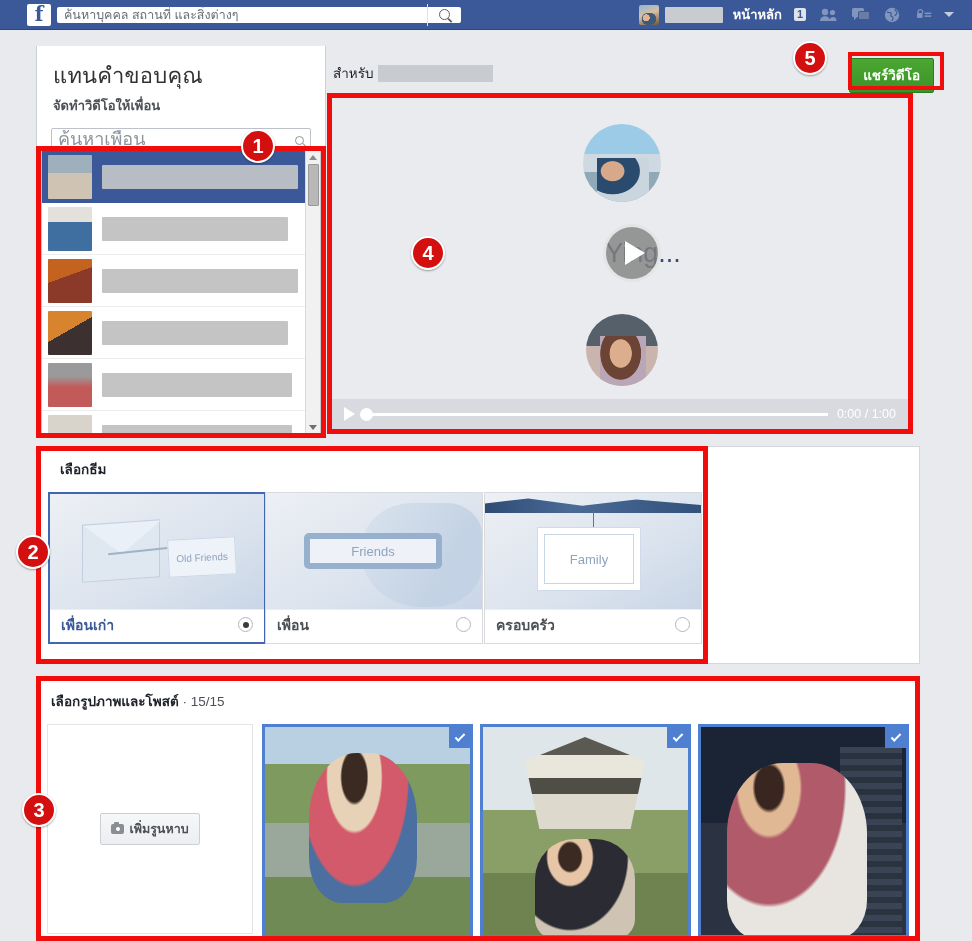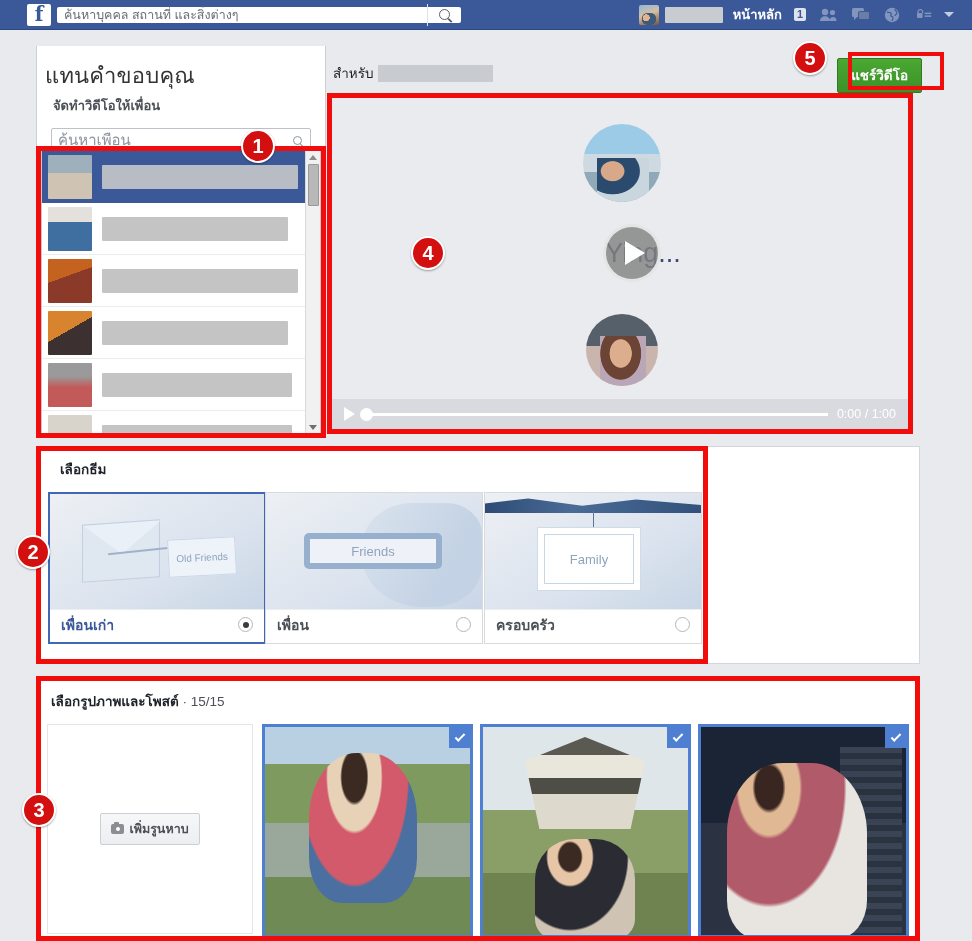--- a/index.html
+++ b/index.html
@@ -72,29 +72,29 @@
   .nav-ico { margin-left:14px; cursor:pointer; opacity:.93; display:flex; align-items:center; }
   #nav-group2 { margin-left:16px; display:flex; align-items:center; }
   #caret { margin-left:12px; margin-right:18px; width:0;height:0;
     border-left:5px solid transparent; border-right:5px solid transparent;
     border-top:5px solid #c3cce0; cursor:pointer; }
 
   #left-card {
     position:absolute; left:36px; top:46px; width:290px; height:390px;
     background:#fff; border:1px solid #ccd0d5; border-top:0;
   }
-  #app-title { font-size:22px; color:#333; padding:12px 0 0 8px; font-weight:normal; letter-spacing:.2px;}
+  #app-title { font-size:22px; color:#333; padding:12px 0 0 16px; font-weight:normal; letter-spacing:.2px;}
   #app-sub { font-size:13px; color:#4b4f56; padding:2px 16px 0 16px;font-weight:bold; }
   #friend-search {
     margin:12px 14px 0 14px; height:24px; border:1px solid #bdc1c9; background:#fff;
     display:flex; align-items:center; border-radius:2px;
   }
   #friend-search input {
-    flex:1; border:0; outline:0; font-size:15px; padding-left:6px; color:#4b4f56;
-    font-family:Liberation Serif, serif; background:transparent;
+    flex:1; border:0; outline:0; font-size:18px; padding-left:6px; color:#4b4f56;
+    font-family:Liberation Mono, monospace; background:transparent;
   }
   #friend-search input::placeholder { color:#8d949e; opacity:1; }
   #friend-search .sbtn { width:26px; display:flex; align-items:center; justify-content:center; }
   .mag-sm { width:9px; height:9px; border:1.4px solid #8d949e; border-radius:50%; position:relative;}
   .mag-sm:after { content:""; position:absolute; width:1.4px; height:4px; background:#8d949e;
     right:-2px; bottom:-3px; transform:rotate(-45deg); }
 
   
   #friend-list-box {
     position:absolute; left:41px; top:150px; width:280px; height:285px;
@@ -114,21 +114,21 @@
   .sc-up { border-bottom:5px solid #8b8b8b; margin-top:4px; }
   .sc-dn { border-top:5px solid #6f6f6f; margin-bottom:4px; }
   #fl-thumb { width:11px; height:42px; background:#b8b8b8; border:1px solid #9a9a9a; margin-top:4px; border-radius:1px;}
 
   
   #video-head { position:absolute; left:333px; top:62px; display:flex; align-items:center; }
   #for-label { font-size:13.5px; color:#1d2129; }
   #for-blur { width:115px; height:17px; background:#c8cbd0; margin-left:4px; }
 
   #share-btn {
-    position:absolute; right:50px; top:58px;
+    position:absolute; right:38px; top:58px;
     background:linear-gradient(#4aa832,#3d9128);
     border:1px solid #2e7a1d; color:#fff; font-weight:bold; font-size:13.5px;
     padding:5px 13px 6px; border-radius:2px; cursor:pointer;
   }
   #share-outline {
     position:absolute; right:28px; top:52px; width:96px; height:38px;
     border:4px solid #f20d0d; box-sizing:border-box; pointer-events:none;
   }
 
   #video-outline {

